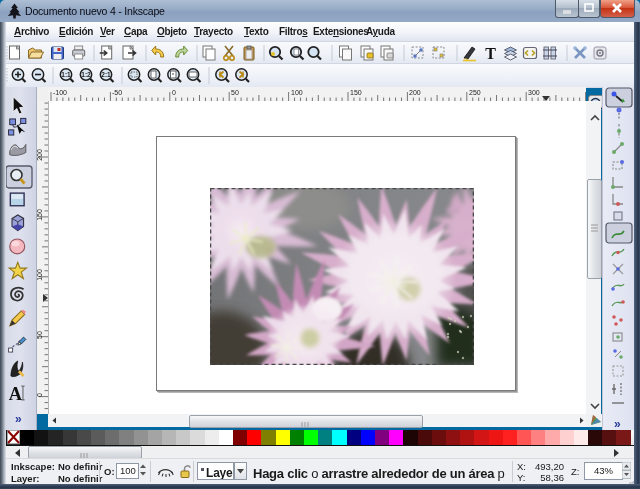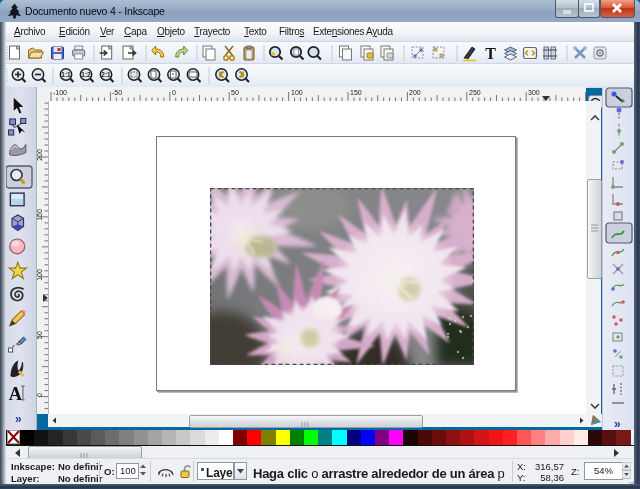--- a/index.html
+++ b/index.html
@@ -9,21 +9,21 @@
 #title{left:0;top:0;width:640px;height:22px;background:linear-gradient(#aebfd4 0%,#98acc6 40%,#8ba1bf 55%,#94a9c4 100%);border-radius:5px 5px 0 0;}
 #title .txt{left:25px;top:4.5px;font-size:10.5px;letter-spacing:-0.2px;color:#0a0a14;}
 
 #wbtns{left:555px;top:0;width:80px;height:18px;}
 .wb{position:absolute;top:0;height:17px;border:1px solid #4c5a6b;border-top:none;background:linear-gradient(#d7dfe8 0%,#b4c0cd 45%,#9dabba 50%,#b9c4d0 100%);}
 .wb.min{left:0;width:22px;border-radius:0 0 3px 3px;}
 .wb.max{left:23px;width:20px;border-radius:0 0 3px 3px;}
 .wb.cls{left:45px;width:33px;border-radius:0 0 4px 4px;background:linear-gradient(#f0a088 0%,#d9573a 45%,#c33314 50%,#d2604a 100%);}
 
 #menubar{left:2px;top:22px;width:636px;height:19px;border-bottom:1px solid #d2d6e0;background:linear-gradient(#fefefe 0%,#f2f4f9 55%,#dfe4f0 100%);font-size:10px;letter-spacing:-0.3px;color:#1a1a1a;}
-#menubar span{position:absolute;top:4px;}
+#menubar span{position:absolute;top:4px;font-weight:bold;}
 u{text-decoration:underline;}
 
 #tb1{left:2px;top:42px;width:636px;height:21px;border-bottom:1px solid #d2d6e0;background:linear-gradient(#f8fafc 0%,#eef1f7 60%,#e3e8f2 100%);}
 #tb2{left:2px;top:64px;width:636px;height:23px;background:linear-gradient(#f8fafc 0%,#eef1f7 60%,#e3e8f2 100%);border-bottom:1px solid #d6dae2;}
 
 #hruler{left:48px;top:87px;width:538px;height:14px;background:#f2f2f2;border-bottom:1px solid #b5b5b5;}
 #vruler{left:36px;top:101px;width:12px;height:313px;background:#f2f2f2;border-right:1px solid #b5b5b5;}
 #corner{left:36px;top:87px;width:12px;height:14px;background:#f0f0f0;}
 #stickyzoom{left:588px;top:95px;width:14px;height:13px;background:linear-gradient(#e8e8ea,#d2d3d6);border:1px solid #888;border-radius:3px;}
 
@@ -796,25 +796,25 @@
       </span>
     <span class="spin" style="left:232px;top:3px;width:11px;height:16px;background:linear-gradient(#fdfdfd,#dfe2e8)">
         <svg class="abs" style="left:1.5px;top:6px" width="8" height="6">
           <path d="M0 0 L7 0 L3.5 4.5 Z" fill="#444"></path>
         </svg>
       </span>
     <span class="abs" style="left:251px;top:7px;width:252px;font-size:13px;letter-spacing:-0.25px;white-space:nowrap;overflow:hidden"><b>Haga clic</b> o <b>arrastre alrededor de un área</b> para hacer zoom, ...</span>
     <span class="abs" style="left:510px;top:2px;width:1px;height:21px;background:#c9ccd2"></span>
     <span class="abs" style="left:515px;top:2px;font-size:9.5px">X:</span>
     <span class="abs" style="left:515px;top:13px;font-size:9.5px">Y:</span>
-    <span class="abs" style="left:514px;top:2px;font-size:9.5px;width:48px;text-align:right">316,57</span>
+    <span class="abs" style="left:514px;top:2px;font-size:9.5px;width:48px;text-align:right">493,20</span>
     <span class="abs" style="left:514px;top:13px;font-size:9.5px;width:48px;text-align:right">58,36</span>
     <span class="abs" style="left:569px;top:7px">Z:</span>
     <span class="spin" style="left:582px;top:3px;width:37px;height:16px;font-size:9.5px">
-        <span style="position:absolute;left:9px;top:2px">54%</span>
+        <span style="position:absolute;left:9px;top:2px">43%</span>
       </span>
     <svg class="abs" style="left:620px;top:3px" width="9" height="17">
         <rect x="0" y="0" width="9" height="8" fill="#e8eaee" stroke="#9aa" stroke-width="0.7"></rect>
         <path d="M2 5.5 L7 5.5 L4.5 2.5 Z" fill="#555"></path>
         <rect x="0" y="8.5" width="9" height="8" fill="#e8eaee" stroke="#9aa" stroke-width="0.7"></rect>
         <path d="M2 11 L7 11 L4.5 14 Z" fill="#555"></path>
       </svg>
     <svg class="abs" style="left:626px;top:17px" width="8" height="8">
         <path d="M7 1 L7 7 L1 7" fill="none" stroke="#aab" stroke-width="1"></path>
         <path d="M7 4 L4 7" stroke="#aab" stroke-width="1"></path>

